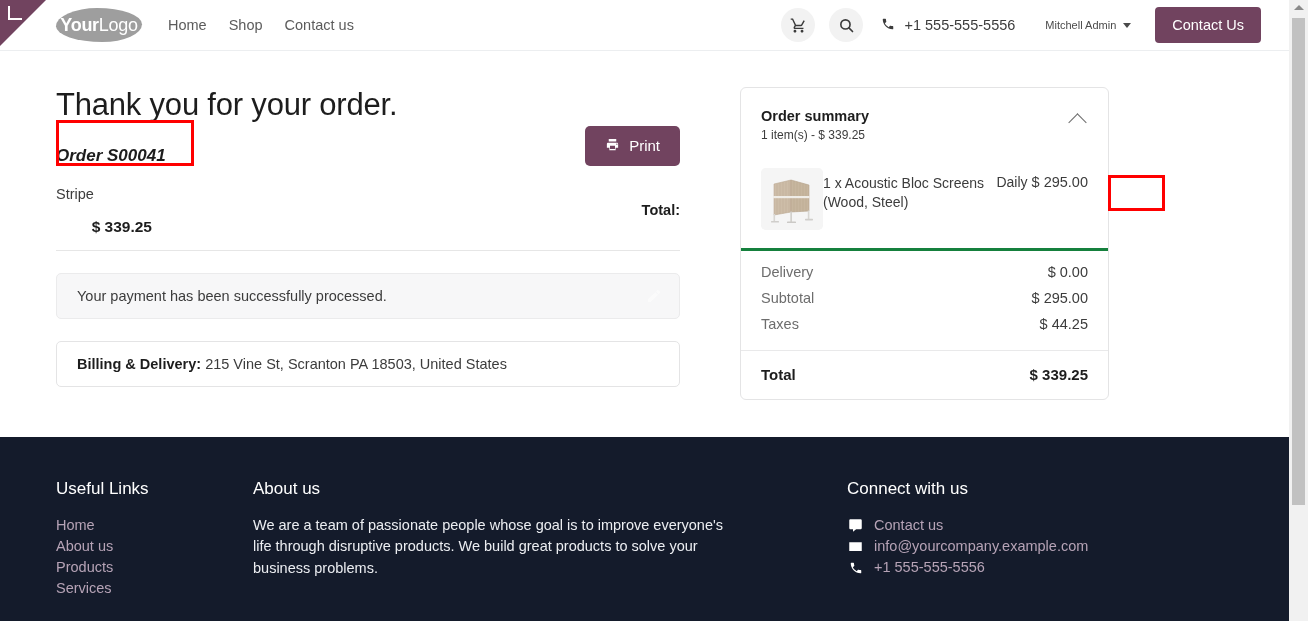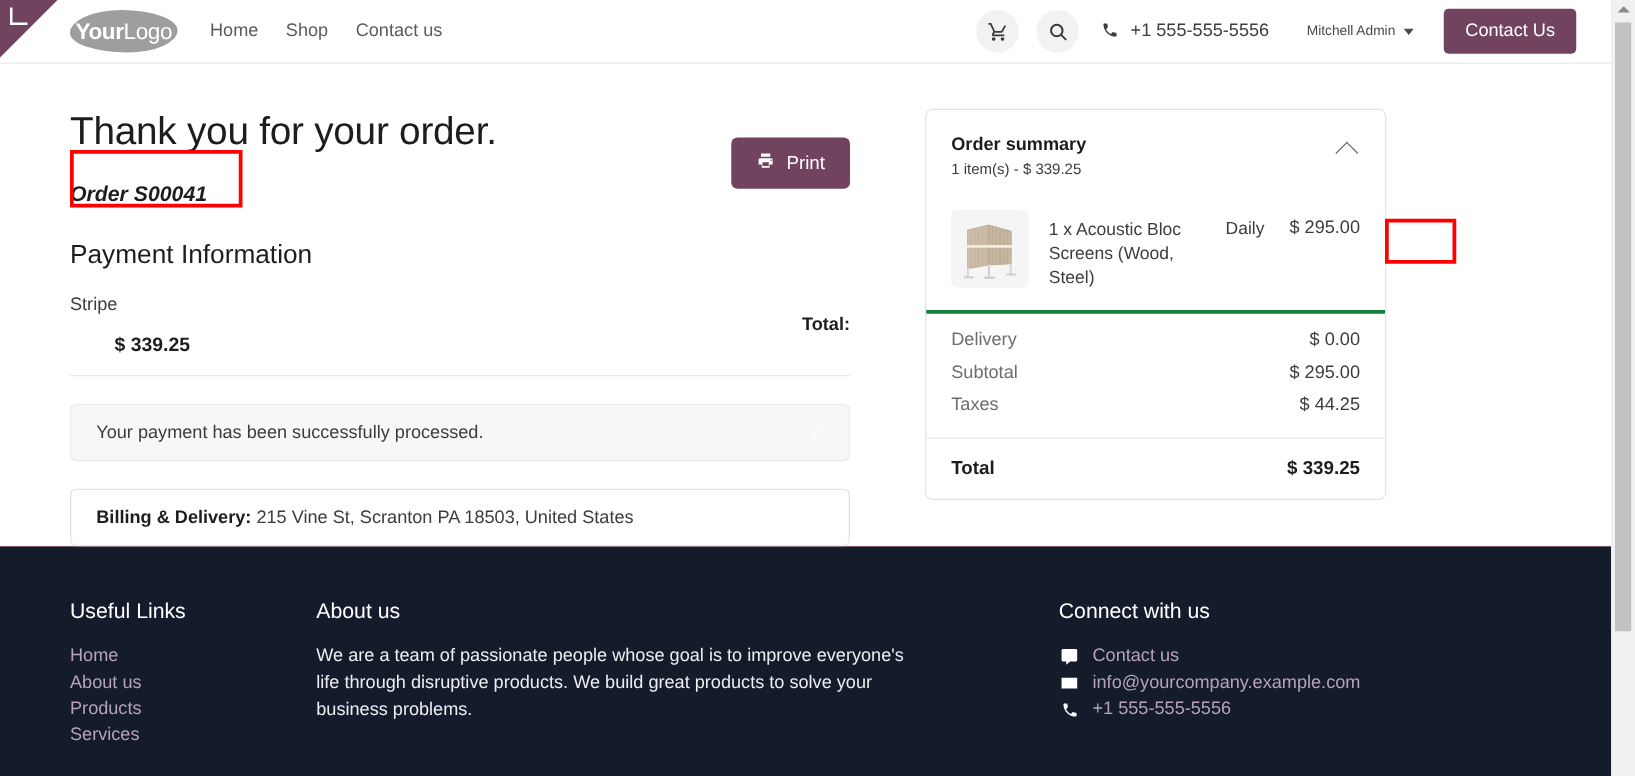--- a/index.html
+++ b/index.html
@@ -138,21 +138,21 @@
     position: relative;
     display: flex;
     padding: 36px 56px 0 56px;
     gap: 0;
     background: #ffffff;
     height: 386px;
   }
   .col-left { width: 684px; flex: 0 0 684px; padding-right: 60px; }
   .col-right { width: 369px; flex: 0 0 369px; }
 
-  .thankyou-row { display: flex; align-items: center; }
+  .thankyou-row { display: flex; align-items: flex-end; }
   .thankyou-text { flex: 1 1 auto; }
   h1.thankyou {
     font-size: 31px;
     font-weight: 400;
     letter-spacing: -0.2px;
     color: #1d1d1d;
     line-height: 1.15;
     margin-bottom: 5px;
   }
   .order-ref {
@@ -269,21 +269,21 @@
     border-left: 1.6px solid #6b6b6b;
     border-top: 1.6px solid #6b6b6b;
     transform: rotate(45deg);
     margin-top: 10px;
     margin-right: 4px;
     cursor: pointer;
     flex: 0 0 auto;
   }
 
   .line-items { padding: 24px 20px 18px 20px; }
-  .line-item { display: flex; align-items: flex-start; gap: 16px; }
+  .line-item { display: flex; align-items: flex-start; }
   .thumb {
     width: 62px; height: 62px;
     background: #f5f5f5;
     border-radius: 5px;
     flex: 0 0 auto;
     position: relative;
     overflow: hidden;
   }
   .thumb svg { position: absolute; left: 0; top: 0; }
   .line-item-name {
@@ -479,21 +479,20 @@
           <button class="btn-print">
             <span>
               <svg width="15" height="15" viewBox="0 0 24 24" fill="currentColor" aria-hidden="true">
                 <path d="M18 7H6V3h12v4zm1 2H5c-1.1 0-2 .9-2 2v6h4v4h10v-4h4v-6c0-1.1-.9-2-2-2zm-3 10H8v-5h8v5zm3-6.5c-.6 0-1-.4-1-1s.4-1 1-1 1 .4 1 1-.4 1-1 1z"></path>
               </svg>
             </span>
             <span>Print</span>
           </button>
         </div>
 
-        <h3 class="section-title">Payment Information</h3>
 
         <div class="pay-row">
           <div class="pay-provider">Stripe</div>
           <div class="pay-total-label">Total:</div>
           <div class="pay-total-value">$ 339.25</div>
         </div>
 
         <div class="alert-box">
           <span>Your payment has been successfully processed.</span>
           <span class="alert-edit-icon">

